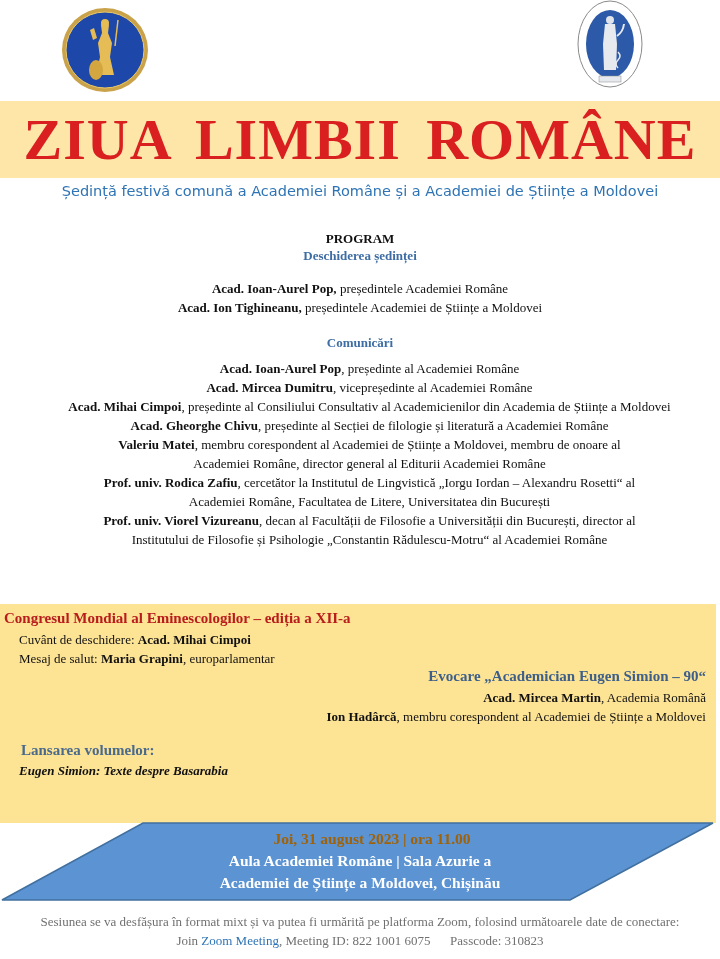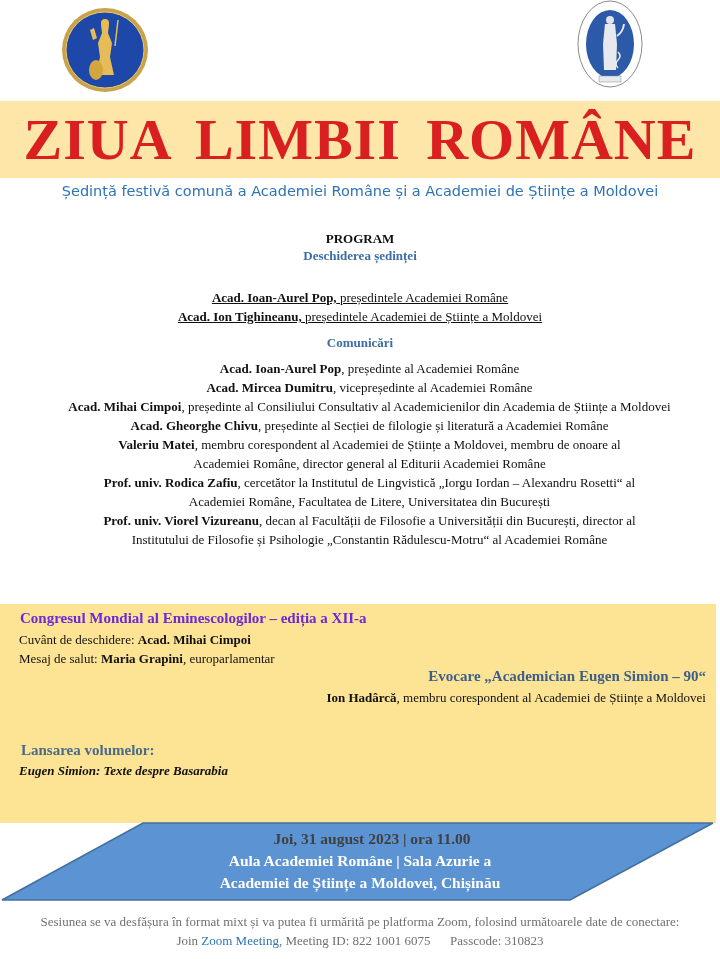--- a/index.html
+++ b/index.html
@@ -22,42 +22,42 @@
     .subtitle {
       position: absolute; left: 0; top: 180px; width: 720px; text-align: center;
       font-family: "DejaVu Sans", sans-serif; font-size: 14.5px; color: #2e74b5;
       line-height: 22px;
     }
 
     .center-block { position: absolute; left: 0; width: 720px; text-align: center; font-size: 13px; line-height: 19px; }
     .program-label { top: 229px; font-weight: bold; font-size: 13px; color: #111; }
     .section-head { font-weight: bold; color: #3d6da3; font-size: 13px; }
     .opening-head { top: 246px; }
-    .opening-list { top: 288px; text-decoration: underline; }
+    .opening-list { top: 279px; }
     .comm-head { top: 333px; }
     .comm-list { top: 359px; padding-left: 19px; }
     .line b { font-weight: bold; }
     .line { display: block; white-space: nowrap; }
 
     .yellow-band {
       position: absolute; left: 0; top: 604px; width: 716px; height: 219px;
       background: #fde394;
     }
     .yb-text { position: absolute; font-size: 13px; line-height: 19px; white-space: nowrap; }
-    .congress-head { left: 20px; top: 609px; font-weight: bold; color: #6d28d9; font-size: 15px; }
+    .congress-head { left: 4px; top: 609px; font-weight: bold; color: #b91c1c; font-size: 15px; }
     .congress-l1 { left: 19px; top: 630px; }
     .congress-l2 { left: 19px; top: 649px; }
     .evocare-head { right: 14px; top: 667px; font-weight: bold; color: #3d5f8a; font-size: 15px; text-align: right; }
     .evocare-list { right: 14px; top: 688px; text-align: right; }
     .lansare-head { left: 21px; top: 741px; font-weight: bold; color: #4a6a8c; font-size: 15px; }
     .lansare-list { left: 19px; top: 761px; font-style: italic; font-weight: bold; }
 
     .blue-banner { position: absolute; left: 0; top: 822px; width: 720px; height: 80px; }
     .banner-text { position: absolute; left: 0; top: 828px; width: 720px; text-align: center; font-weight: bold; font-size: 15.5px; line-height: 22px; }
-    .banner-date { color: #404040; margin-left: 24px; }
+    .banner-date { color: #a16207; margin-left: 24px; }
     .banner-place { color: #ffffff; display: block; }
 
     .footer { position: absolute; left: 20px; top: 912px; width: 680px; text-align: center; font-size: 13px; line-height: 19px; color: #707070; }
     .footer .zoom-link { color: #2e74b5; }
   </style>
 </head>
 <body>
 
 <svg class="logo logo-ro" viewBox="0 0 90 88">
   <ellipse cx="45" cy="44" rx="43" ry="42" fill="#c9a24a"></ellipse>
@@ -107,20 +107,21 @@
   <span class="line"><b></b><span>Institutului de Filosofie și Psihologie „Constantin Rădulescu-Motru“ al Academiei Române</span></span>
 </div>
 
 <div class="yellow-band"></div>
 <div class="yb-text congress-head">Congresul Mondial al Eminescologilor – ediția a XII-a</div>
 <div class="yb-text congress-l1"><span>Cuvânt de deschidere: </span><b>Acad. Mihai Cimpoi</b></div>
 <div class="yb-text congress-l2"><span>Mesaj de salut: </span><b>Maria Grapini</b><span>, europarlamentar</span></div>
 
 <div class="yb-text evocare-head">Evocare „Academician Eugen Simion – 90“</div>
 <div class="yb-text evocare-list">
+  <span class="line"><b>Acad. Mircea Martin</b><span>, Academia Română</span></span>
   <span class="line"><b>Ion Hadârcă</b><span>, membru corespondent al Academiei de Științe a Moldovei</span></span>
 </div>
 
 <div class="yb-text lansare-head">Lansarea volumelor:</div>
 <div class="yb-text lansare-list">
   <span class="line">Eugen Simion: Texte despre Basarabia</span>
 </div>
 
 <svg class="blue-banner" viewBox="0 0 720 80" preserveAspectRatio="none">
   <polygon points="143,1 713,1 570,78 2,78" fill="#5b93d3" stroke="#41709f" stroke-width="1.5"></polygon>

